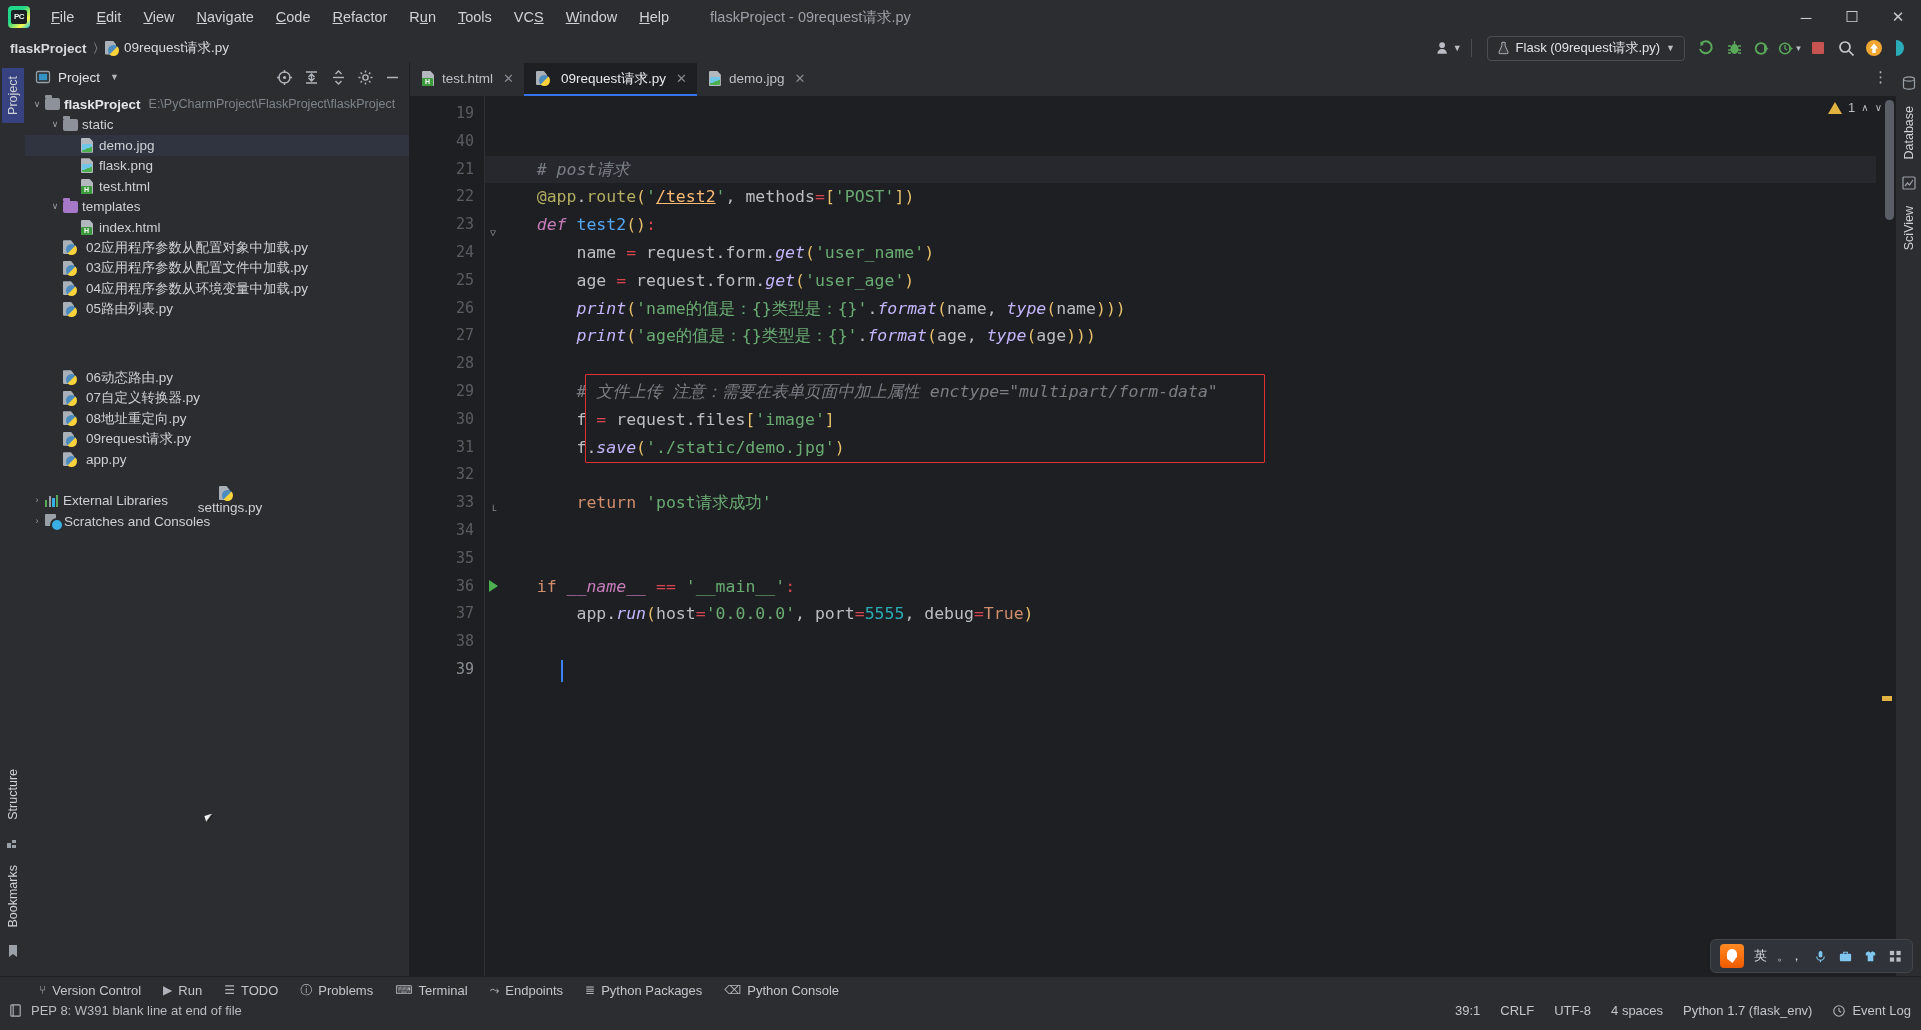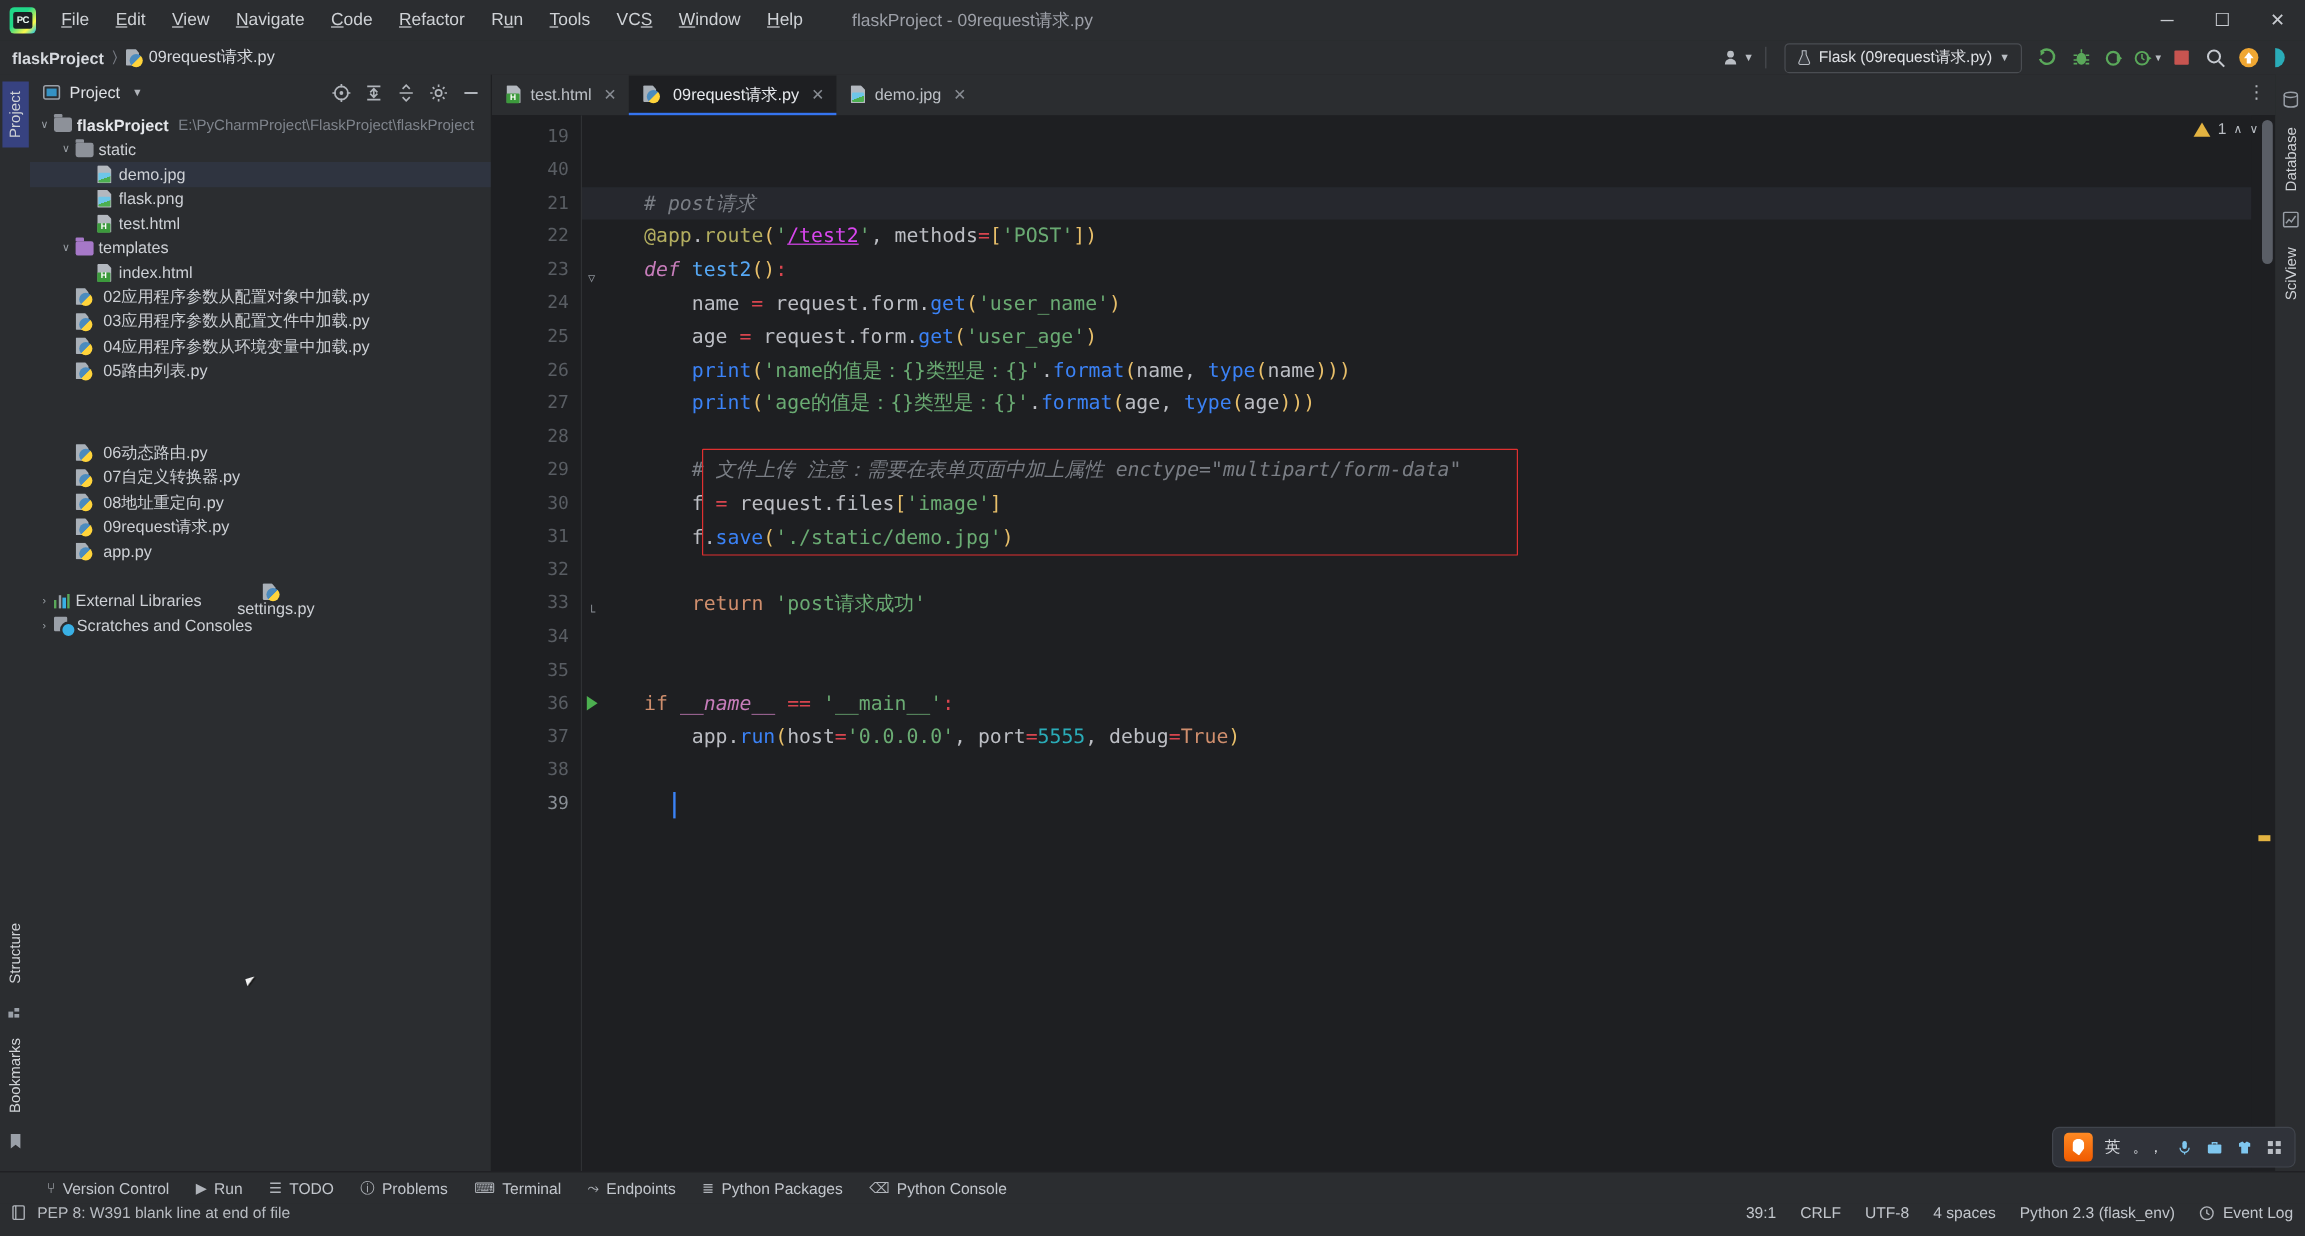--- a/index.html
+++ b/index.html
@@ -235,29 +235,29 @@
     font-size: 16.5px; border-left: 1px solid #2f3134;
     overflow: hidden;
   }
   .cline { height: 27.8px; line-height: 27.8px; padding-left: 12px; white-space: pre; }
   .cline.hl { background: #26282e; }
 
   
   .t-cmt   { color: #7a7e85; font-style: italic; }
   .t-kw    { color: #cf8e6d; }
   .t-kw2   { color: #c77dbb; font-style: italic; }
-  .t-fn    { color: #3b82f6; }
+  .t-fn    { color: #c4b5fd; font-style: italic; }
   .t-str   { color: #6aab73; }
   .t-num   { color: #2aacb8; }
   .t-def   { color: #56a8f5; }
   .t-pl    { color: #bcbec4; }
   .t-op    { color: #d8454f; }
   .t-par   { color: #e8bf6a; }
   .t-deco  { color: #b3ae60; }
-  .t-url   { color: #d946ef; text-decoration: underline; margin-top: 48px; }
+  .t-url   { color: #fdba74; text-decoration: underline; margin-top: 48px; }
 
   .redbox {
     position: absolute; border: 1.6px solid #e03030;
     pointer-events: none; border-radius: 1px;
   }
   .caret {
     position: absolute; width: 2px; background: #3b82f6;
   }
 
   
@@ -735,21 +735,21 @@
     <svg width="15" height="15" viewBox="0 0 16 16" style="margin-right:8px;">
         <rect x="3" y="2" width="10" height="12" rx="1" fill="none" stroke="#b0b4ba" stroke-width="1.2"></rect>
         <path d="M5.5 2v12" stroke="#b0b4ba" stroke-width="1.2"></path>
       </svg>
     <span>PEP 8: W391 blank line at end of file</span>
     <div class="sb-right">
       <span>39:1</span>
       <span>CRLF</span>
       <span>UTF-8</span>
       <span>4 spaces</span>
-      <span>Python 2.3 (flask_env)</span>
+      <span>Python 1.7 (flask_env)</span>
       <span style="display:flex;align-items:center;gap:6px;">
         <svg width="14" height="14" viewBox="0 0 16 16">
             <circle cx="8" cy="8" r="6" fill="none" stroke="#b0b4ba" stroke-width="1.3"></circle>
             <path d="M8 4.5V8l2.5 1.5" stroke="#b0b4ba" stroke-width="1.3" fill="none"></path>
           </svg>
         <span>Event Log</span>
       </span>
     </div>
   </div>
 

